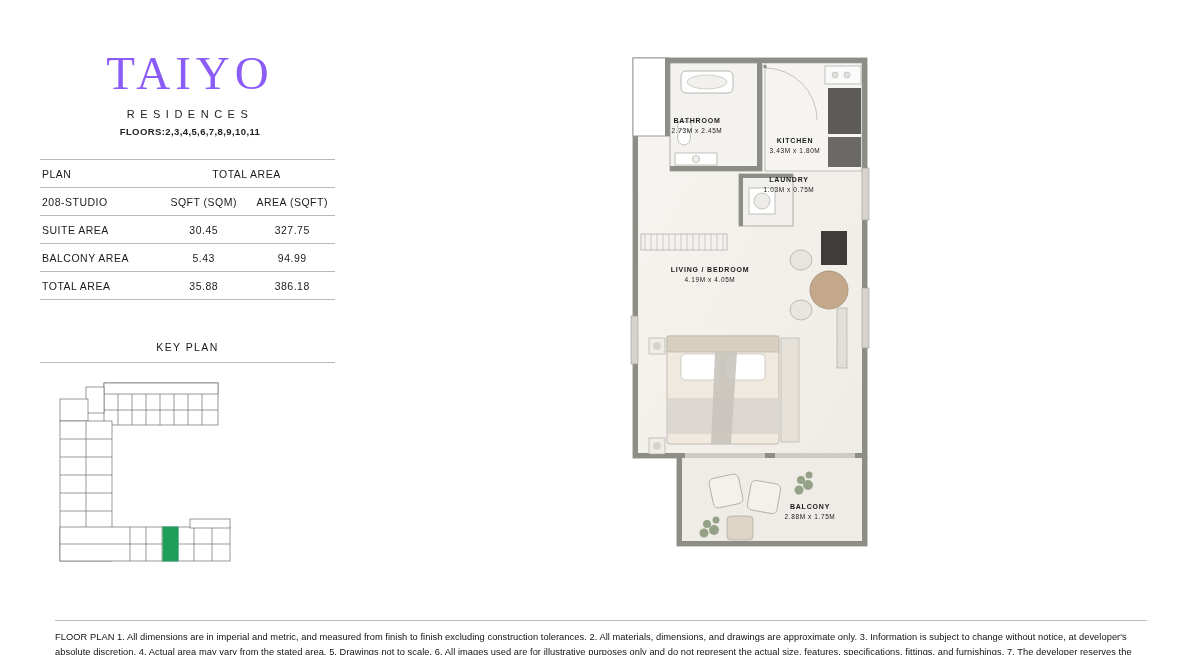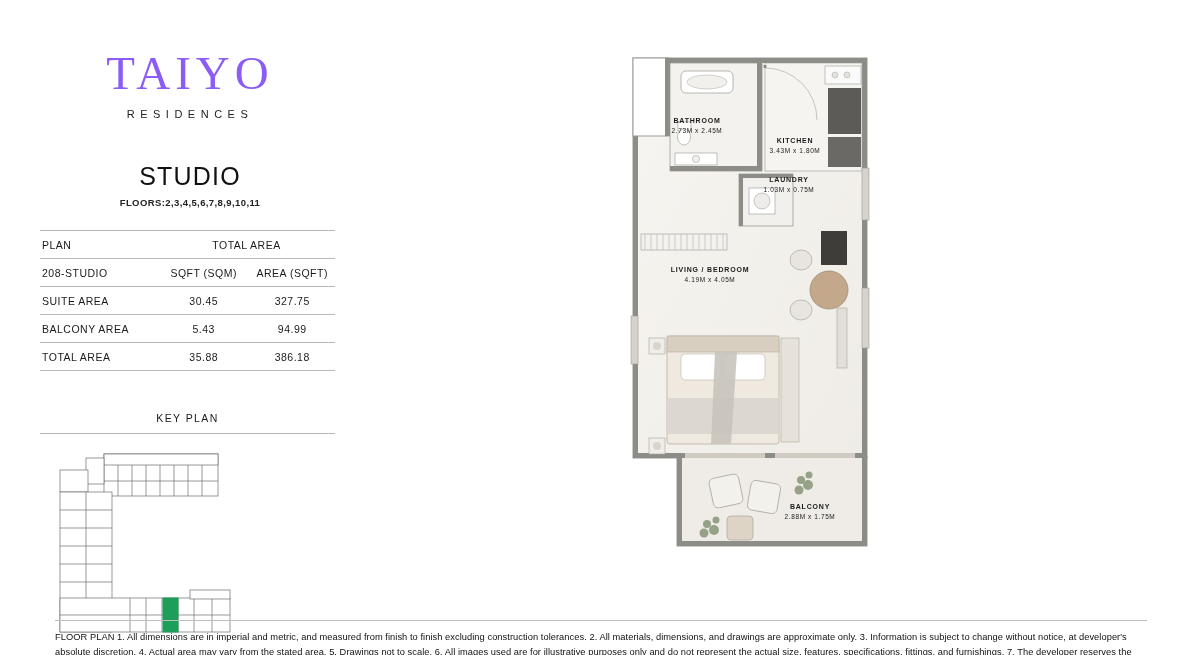--- a/index.html
+++ b/index.html
@@ -119,21 +119,20 @@
 
 <div class="page">
 
   <div class="left-panel">
 
     <div class="brand">
       <div class="brand-name">TAIYO</div>
       <div class="brand-sub">RESIDENCES</div>
     </div>
 
-    <div class="unit-type">STUDIO</div>
     <div class="floors">FLOORS:2,3,4,5,6,7,8,9,10,11</div>
 
     <table class="area-table">
       <tbody>
         <tr>
           <td class="col-unit">PLAN</td>
           <td colspan="2" class="total-area-head">TOTAL AREA</td>
         </tr>
         <tr>
           <td class="col-unit">208-STUDIO</td>

